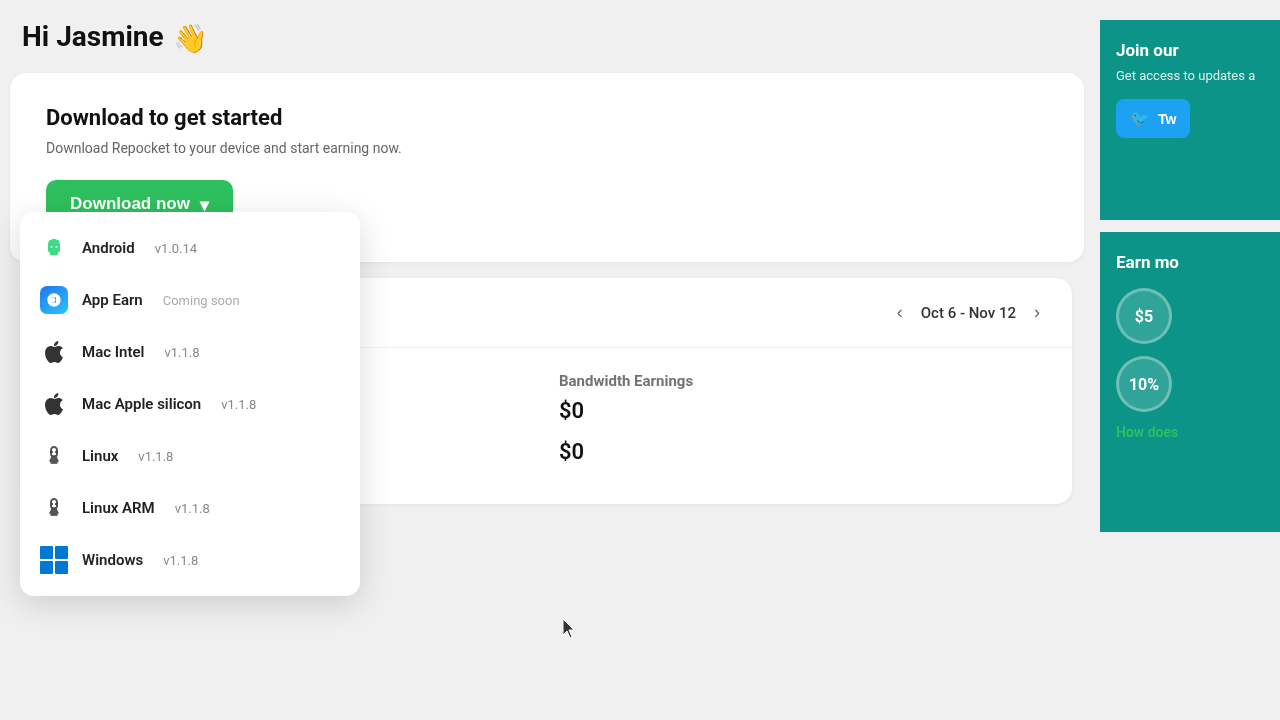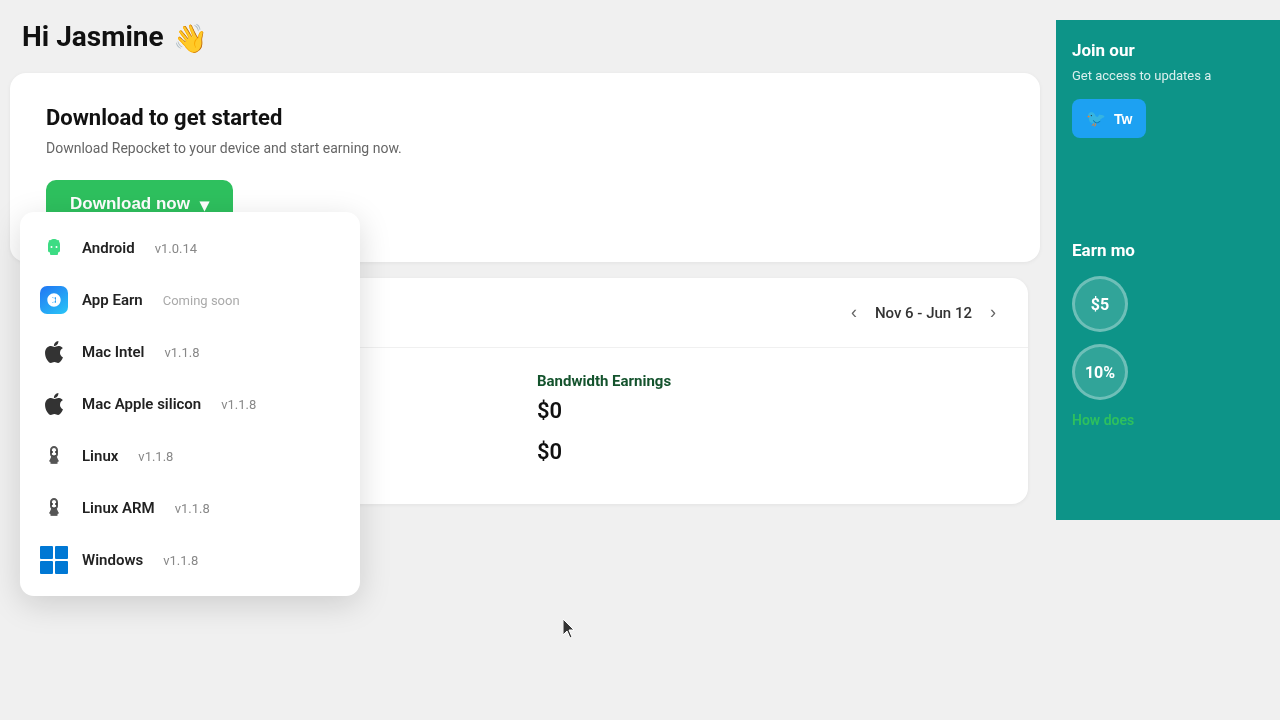--- a/index.html
+++ b/index.html
@@ -204,37 +204,37 @@
     }
 
     .stat-block .sub-label {
       font-size: 13px;
       color: #aaa;
       margin-top: 4px;
     }
 
     .earnings-block h4 {
       font-size: 15px;
-      color: #14532d;
+      color: #737373;
       margin-bottom: 8px;
     }
 
     .earnings-block .amount {
       font-size: 22px;
       font-weight: 600;
       color: #111;
       margin-bottom: 16px;
     }
 
     
     .right-sidebar {
-      width: 224px;
+      width: 180px;
       display: flex;
       flex-direction: column;
-      gap: 0;
+      gap: 12px;
     }
 
     .sidebar-card-teal {
       background: #0d9488;
       border-radius: 0 0 0 0;
       padding: 20px 16px;
       color: white;
       min-height: 200px;
       position: relative;
     }
@@ -323,21 +323,21 @@
       </button>
     </div>
 
     <div style="margin-left:6px; margin-right:6px;">
       <div class="stats-section">
         <div class="stats-tabs">
           <button class="tab-btn active">Weekly</button>
           <button class="tab-btn inactive">Monthly</button>
           <div class="date-nav">
             <button class="nav-arrow">‹</button>
-            <span>Nov 6 - Jun 12</span>
+            <span>Oct 6 - Nov 12</span>
             <button class="nav-arrow">›</button>
           </div>
         </div>
         <div class="stats-content">
           <div class="stat-block">
             <h4>This week</h4>
             <div class="big-number">+$5</div>
             <div class="sub-label">0B shared</div>
           </div>
           <div class="earnings-block">

